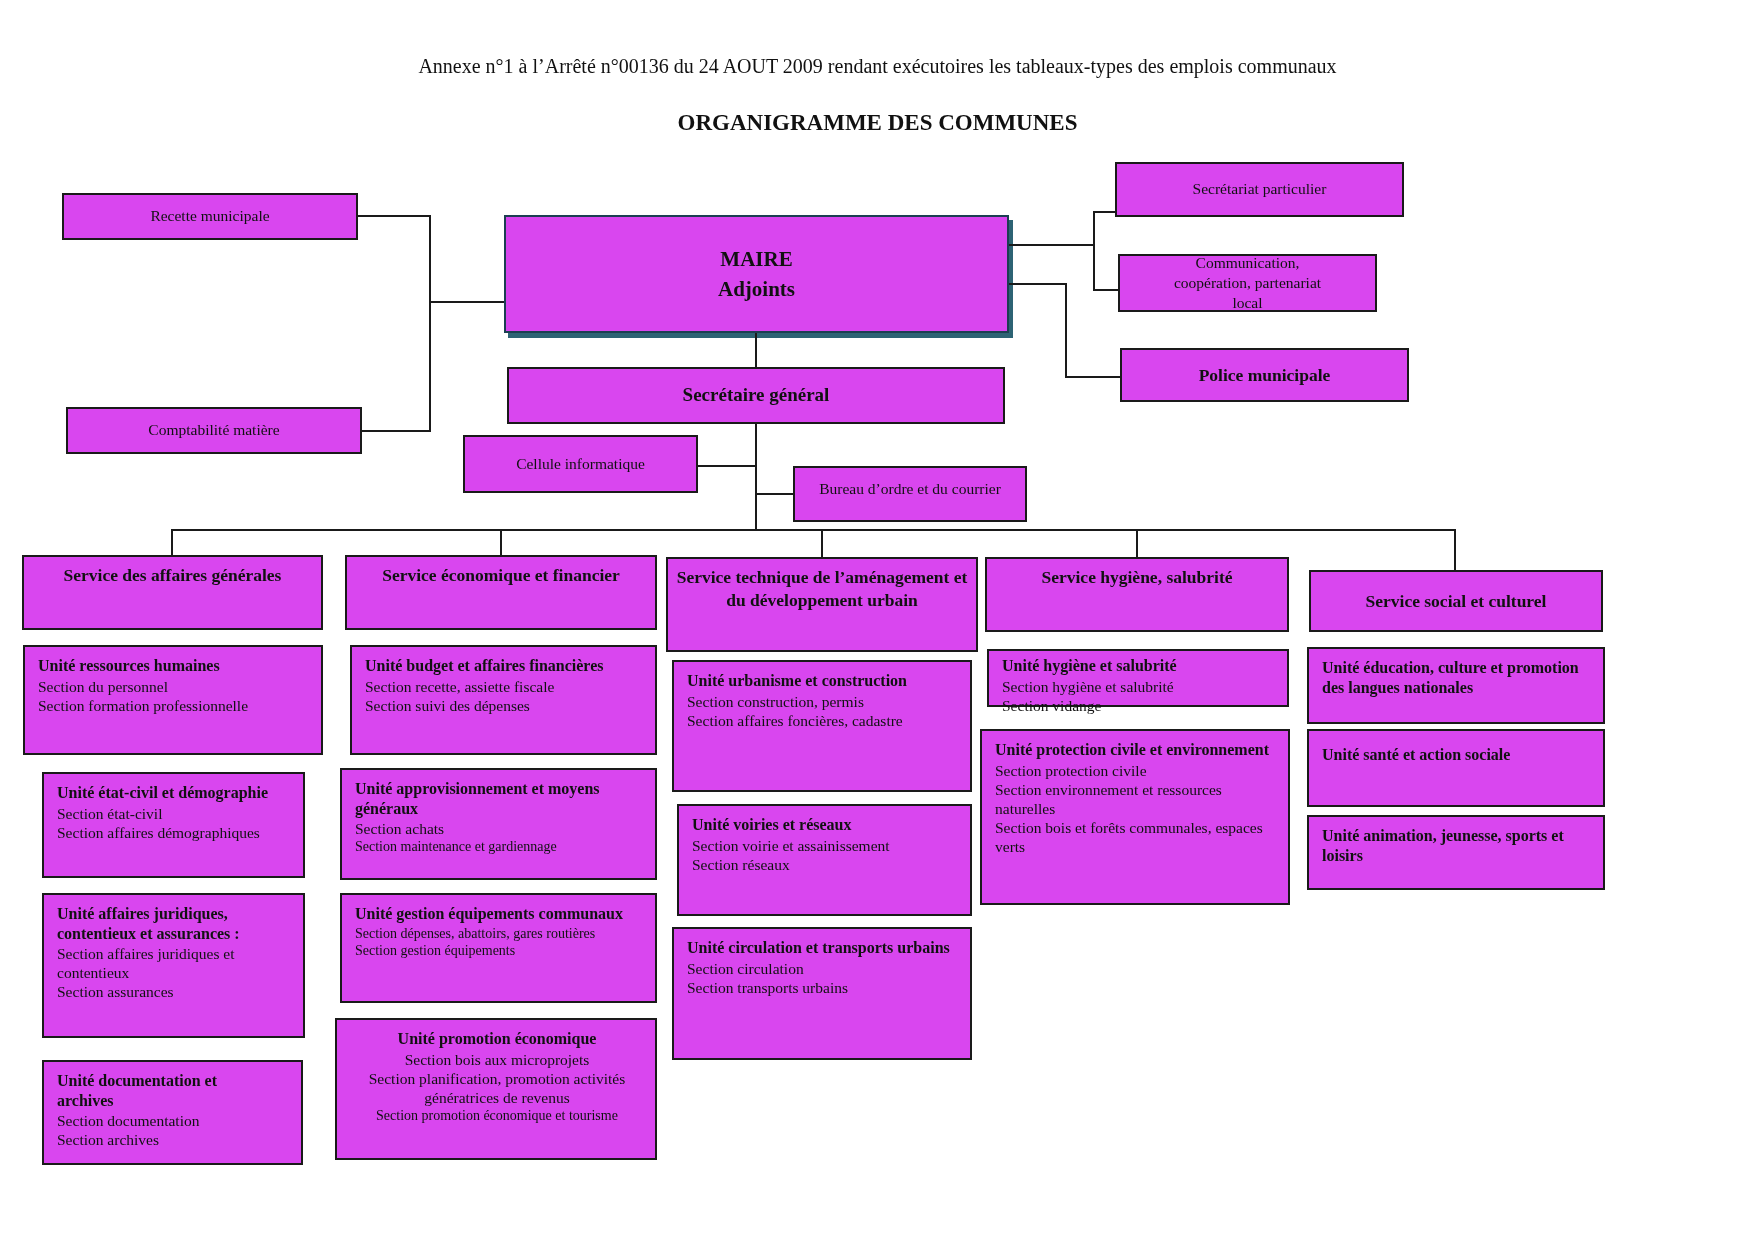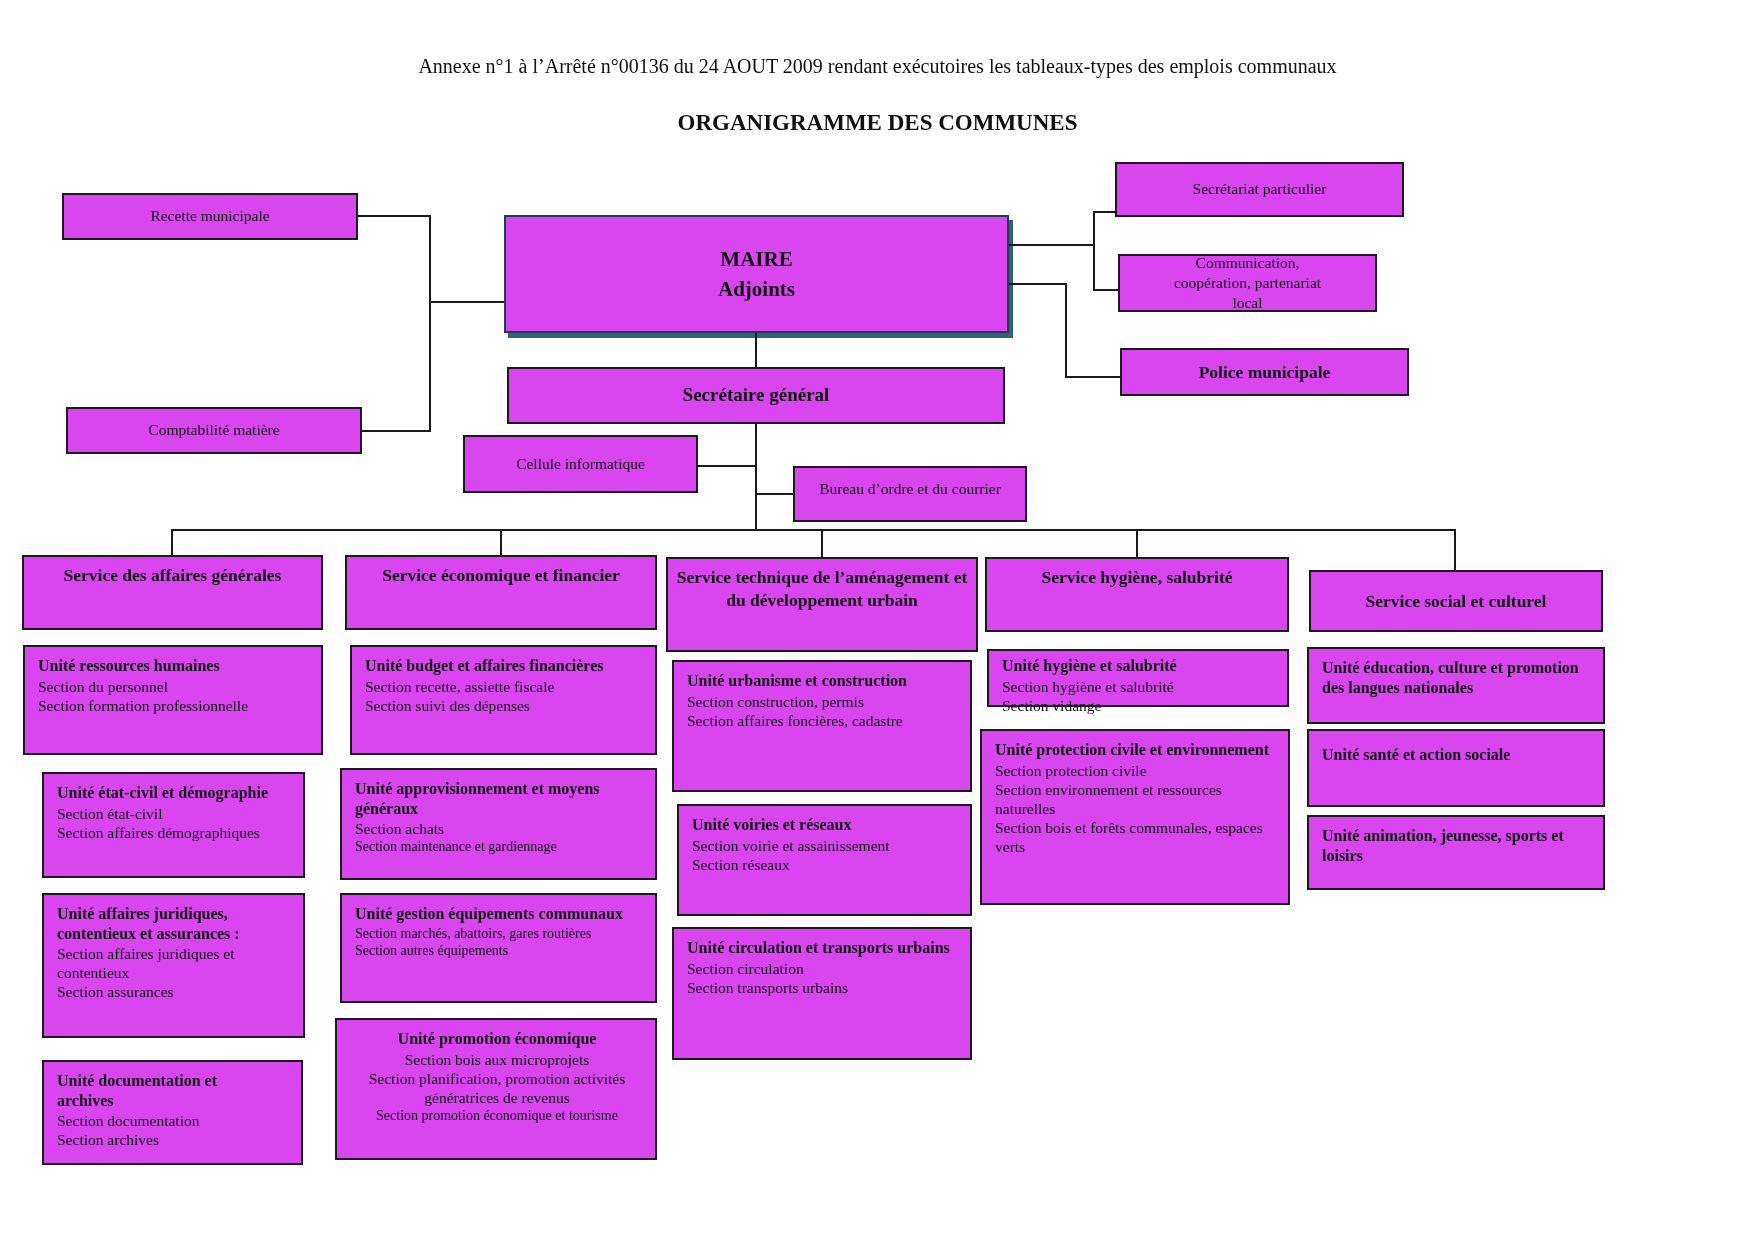--- a/index.html
+++ b/index.html
@@ -52,21 +52,21 @@
   </div>
 
   <div class="box center-box" style="left:1115px; top:162px; width:289px; height:55px;">
     <span>Secrétariat particulier</span>
   </div>
 
   <div class="box center-box" style="left:1118px; top:254px; width:259px; height:58px; padding:0 48px;">
     <span>Communication, coopération, partenariat local</span>
   </div>
 
-  <div class="box center-box bold" style="left:1120px; top:348px; width:289px; height:48px; font-size:17.5px;">
+  <div class="box center-box bold" style="left:1120px; top:348px; width:289px; height:54px; font-size:17.5px;">
     <span>Police municipale</span>
   </div>
 
   <div class="box center-box" style="left:66px; top:407px; width:296px; height:47px;">
     <span>Comptabilité matière</span>
   </div>
 
   <div class="box center-box sg" style="left:507px; top:367px; width:498px; height:57px;">
     <span>Secrétaire général</span>
   </div>
@@ -121,22 +121,22 @@
     <div class="u-sec">Section recette, assiette fiscale</div>
     <div class="u-sec">Section suivi des dépenses</div>
   </div>
   <div class="box unit" style="left:340px; top:768px; width:317px; height:112px;">
     <div class="u-title">Unité approvisionnement et moyens généraux</div>
     <div class="u-sec">Section achats</div>
     <div class="u-sec" style="font-size:14px;">Section maintenance et gardiennage</div>
   </div>
   <div class="box unit" style="left:340px; top:893px; width:317px; height:110px;">
     <div class="u-title">Unité gestion équipements communaux</div>
-    <div class="u-sec" style="font-size:14px;">Section marchés, abattoirs, gares routières</div>
-    <div class="u-sec" style="font-size:14px;">Section autres équipements</div>
+    <div class="u-sec" style="font-size:14px;">Section dépenses, abattoirs, gares routières</div>
+    <div class="u-sec" style="font-size:14px;">Section gestion équipements</div>
   </div>
   <div class="box unit" style="left:335px; top:1018px; width:322px; height:142px;text-align:center;">
     <div class="u-title">Unité promotion économique</div>
     <div class="u-sec">Section bois aux microprojets</div>
     <div class="u-sec">Section planification, promotion activités génératrices de revenus</div>
     <div class="u-sec" style="font-size:14px;">Section promotion économique et tourisme</div>
   </div>
 
   <div class="box unit" style="left:672px; top:660px; width:300px; height:132px;">
     <div class="u-title">Unité urbanisme et construction</div>

